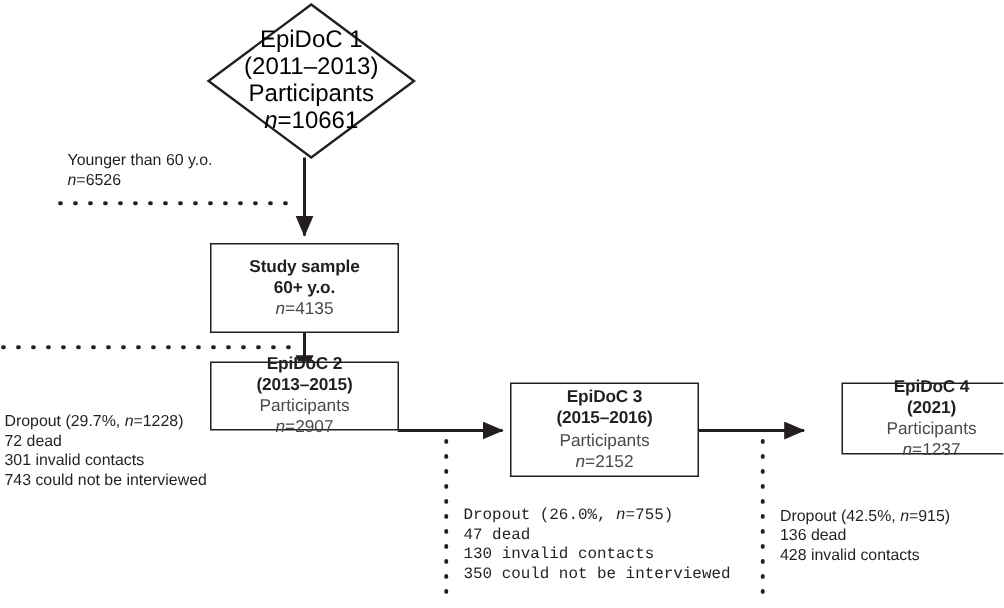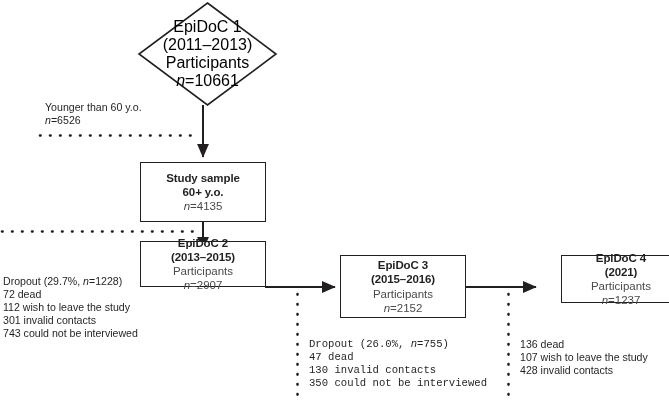--- a/index.html
+++ b/index.html
@@ -153,31 +153,30 @@
   </div>
 
   <div class="annot" style="left:45px; top:101px;">
     <span class="ln">Younger than 60 y.o.</span>
     <span class="ln"><i>n</i><span>=6526</span></span>
   </div>
 
   <div class="annot" style="left:3px; top:239px;margin-top:36px;">
     <span class="ln"><span>Dropout (29.7%, </span><i>n</i><span>=1228)</span></span>
     <span class="ln">72 dead</span>
-    <span class="ln">112 wish to leave the study</span>
     <span class="ln">301 invalid contacts</span>
     <span class="ln">743 could not be interviewed</span>
   </div>
 
   <div class="annot" style="left:309px; top:338px;font-family:Liberation Mono, monospace;">
     <span class="ln"><span>Dropout (26.0%, </span><i>n</i><span>=755)</span></span>
     <span class="ln">47 dead</span>
     <span class="ln">130 invalid contacts</span>
     <span class="ln">350 could not be interviewed</span>
   </div>
 
   <div class="annot" style="left:520px; top:338px;">
+    <span class="ln"><span>Dropout (42.5%, </span><i>n</i><span>=915)</span></span>
     <span class="ln">136 dead</span>
-    <span class="ln">107 wish to leave the study</span>
     <span class="ln">428 invalid contacts</span>
   </div>
 
 </div>
 
 </body></html>

